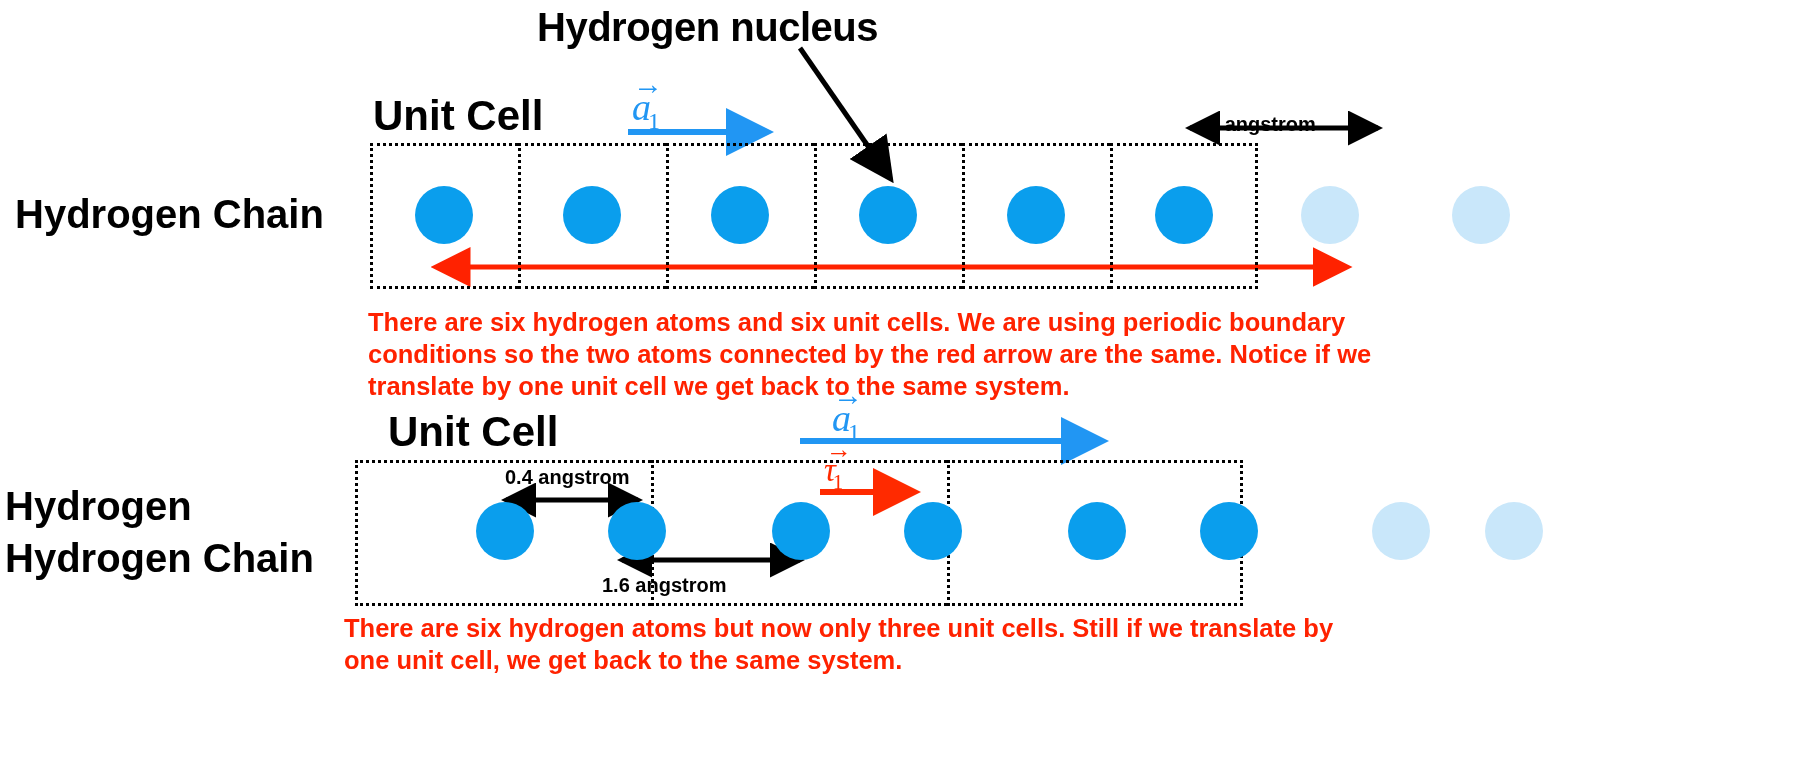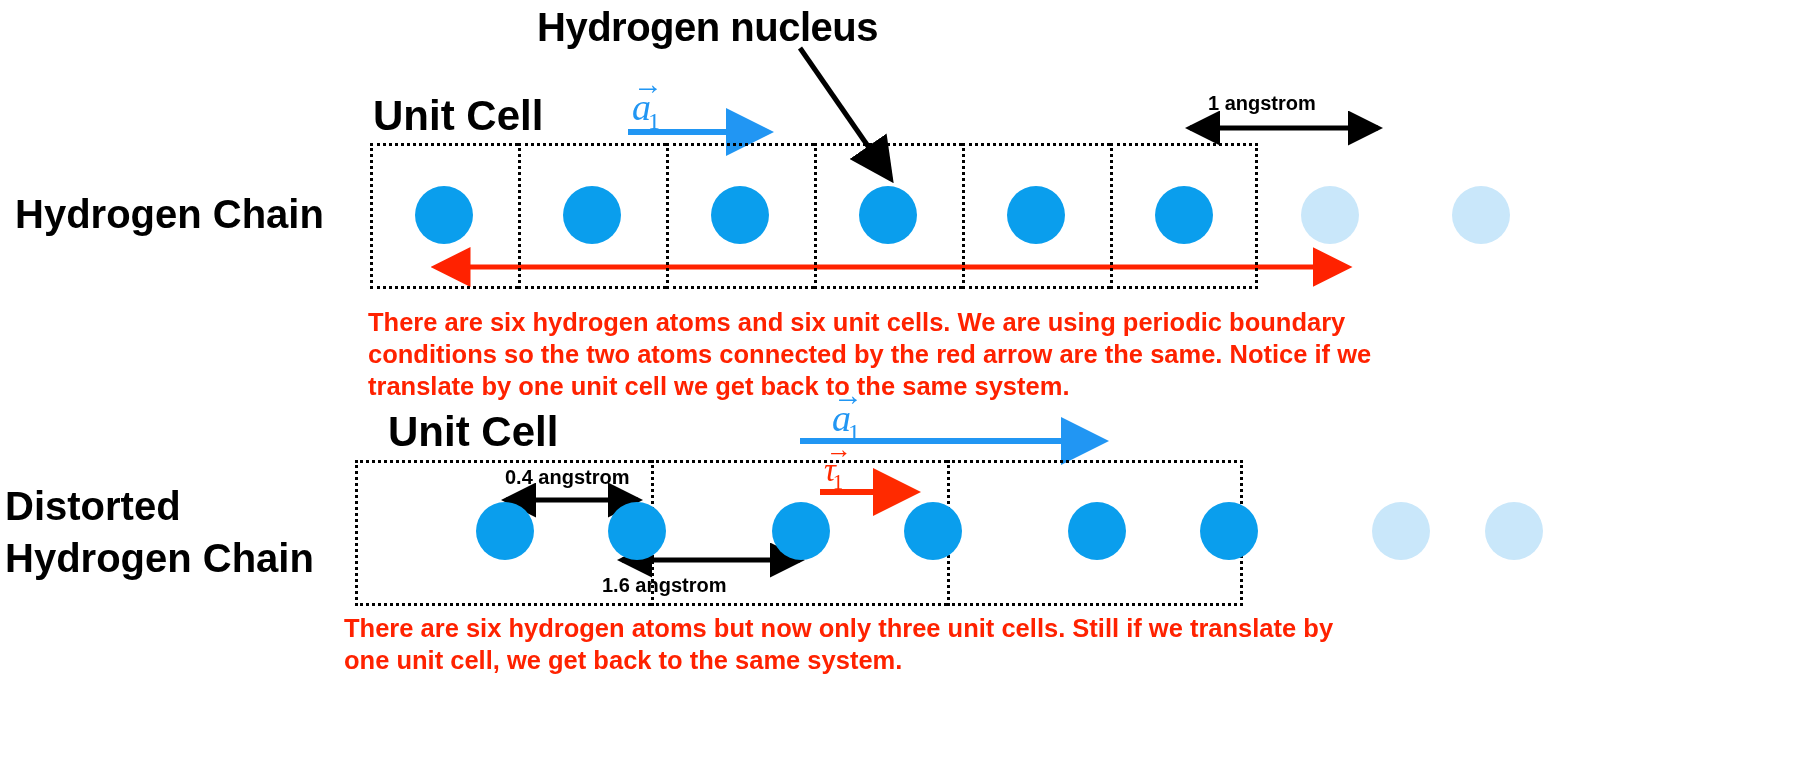--- a/index.html
+++ b/index.html
@@ -128,21 +128,21 @@
 <div class="abs bold-black" id="row-label-1">Hydrogen Chain</div>
 
 <div class="abs bold-black unit-cell-label" id="unit-cell-label-top">Unit Cell</div>
 
 <div class="vec-label vec-a vec-main" style="left:632px;top:85px;">
   <span style="position:relative;">
     <span class="vec-arrow-acc" style="left:1px;top:-19px;color:#2196f3;">→</span>
     <span>a</span></span><span class="vec-sub">1</span>
 </div>
 
-<div class="meas-label" style="left:1208px;top:92px;">1 angstrom</div>
+<div class="meas-label" style="left:1208px;top:113px;">1 angstrom</div>
 
 <div class="cell-row" id="cells-top" style="left:370px;top:143px;height:146px;">
     <div class="cell" style="width: 148px;"></div>
     <div class="cell" style="width: 148px;"></div>
     <div class="cell" style="width: 148px;"></div>
     <div class="cell" style="width: 148px;"></div>
     <div class="cell" style="width: 148px;"></div>
     <div class="cell" style="width: 148px;"></div>
   </div>
 
@@ -153,21 +153,21 @@
     <div class="atom" style="left: 859px; top: 186px; height: 58px; width: 58px;"></div>
     <div class="atom" style="left: 1007px; top: 186px; height: 58px; width: 58px;"></div>
     <div class="atom" style="left: 1155px; top: 186px; height: 58px; width: 58px;"></div>
     <div class="atom faded" style="left: 1301px; top: 186px; height: 58px; width: 58px;"></div>
     <div class="atom faded" style="left: 1452px; top: 186px; height: 58px; width: 58px;"></div>
   </div>
 
 <div class="red-note" style="left:368px;top:306px;width:1030px;">There are six hydrogen atoms and six unit cells.  We are using periodic boundary conditions so the two atoms connected by the red arrow are the same.  Notice if we translate by one unit cell we get back to the same system.</div>
 
 <div class="abs bold-black" id="row-label-2">
-  <div>Distorted</div>
+  <div>Hydrogen</div>
   <div>Hydrogen Chain</div>
 </div>
 
 <div class="abs bold-black unit-cell-label" id="unit-cell-label-bottom">Unit Cell</div>
 
 <div class="vec-label vec-a vec-main" style="left:832px;top:396px;">
   <span style="position:relative;">
     <span class="vec-arrow-acc" style="left:1px;top:-19px;color:#2196f3;">→</span>
     <span>a</span></span><span class="vec-sub">1</span>
 </div>

